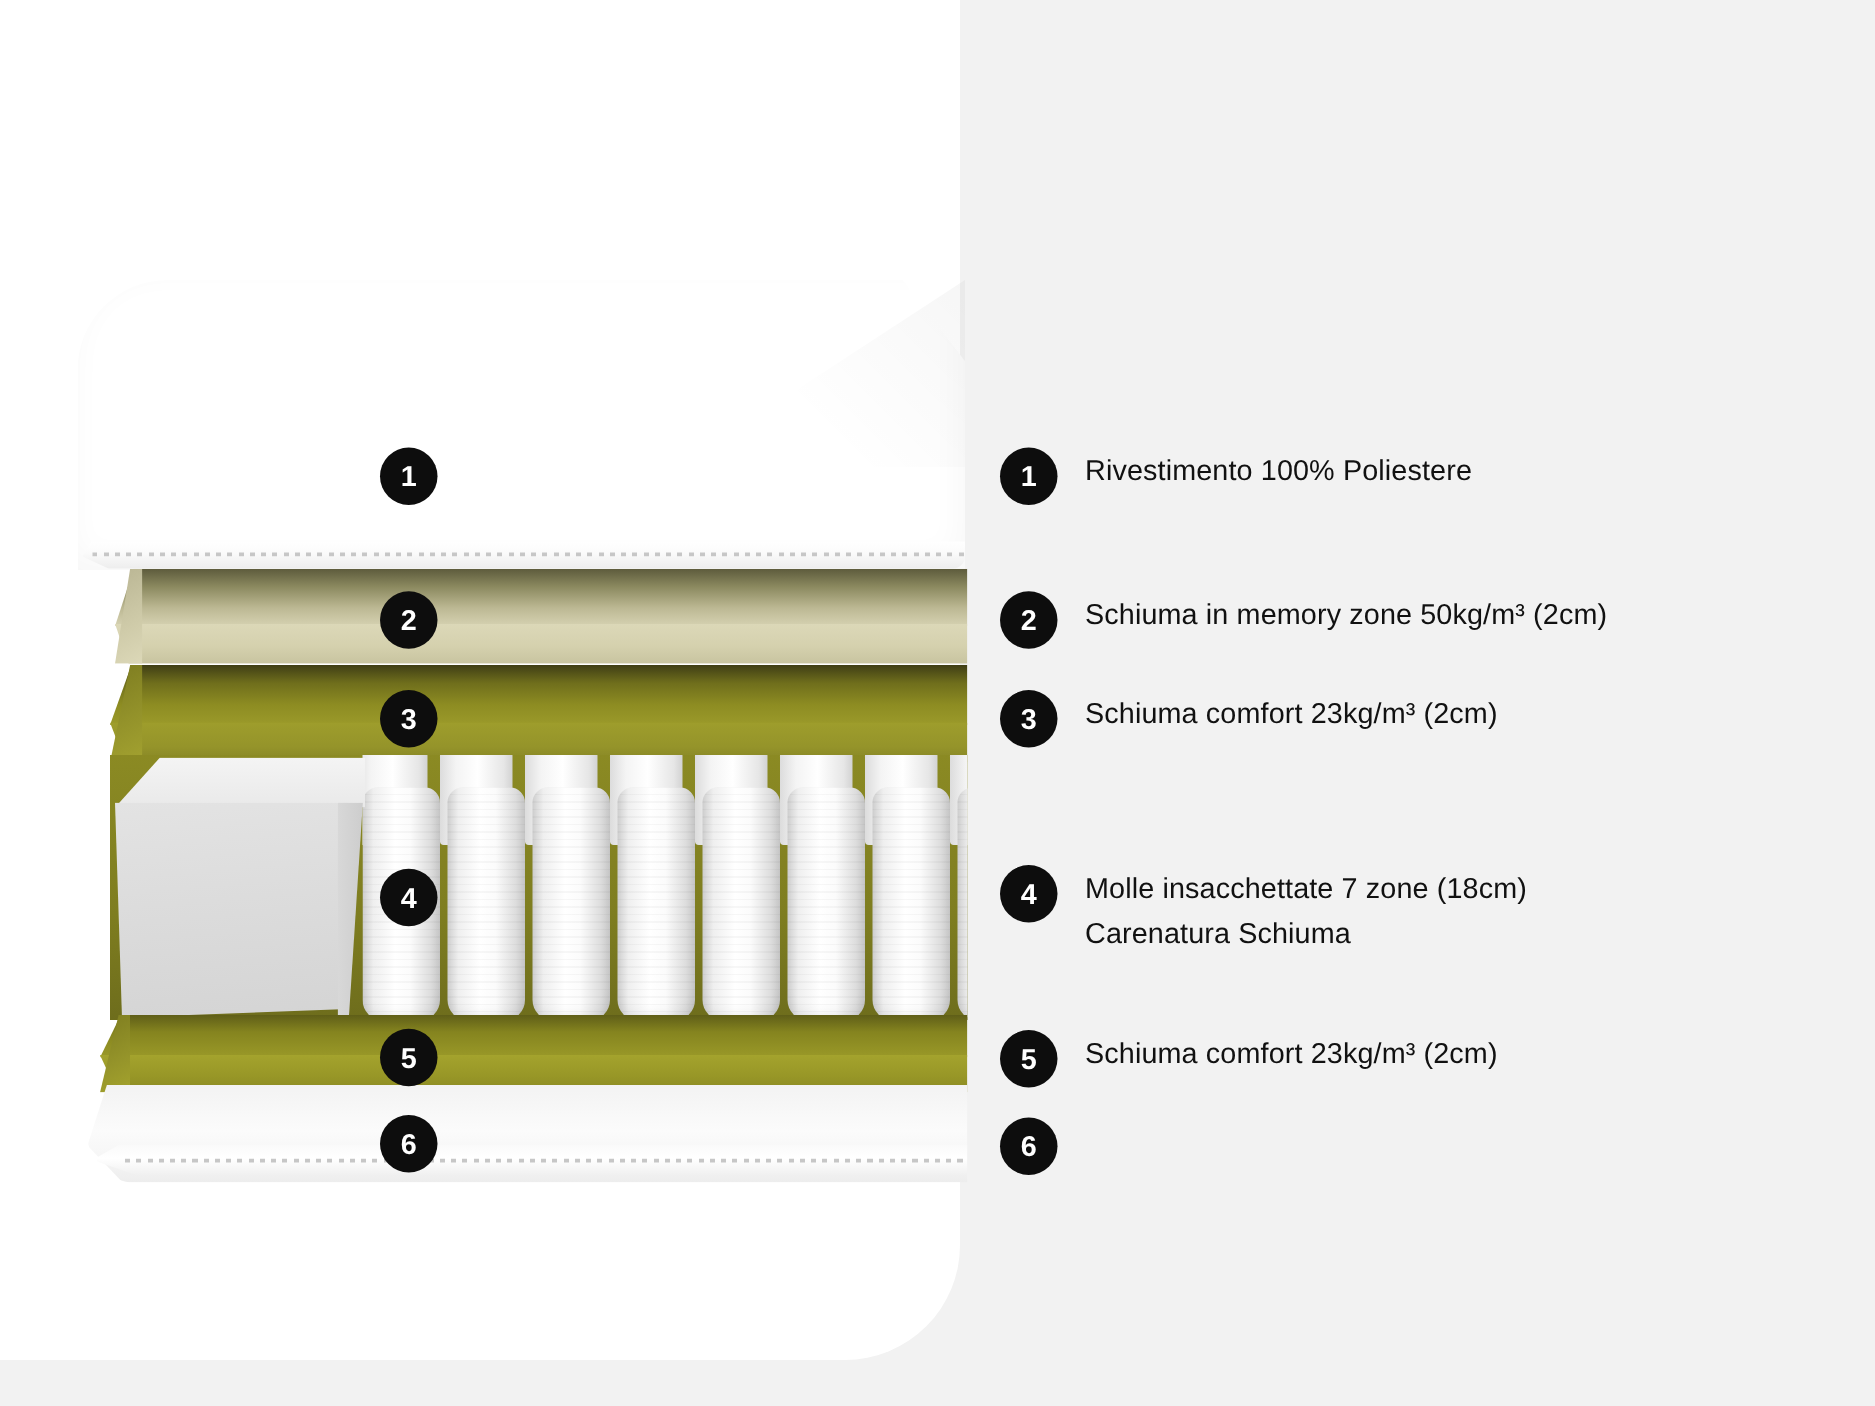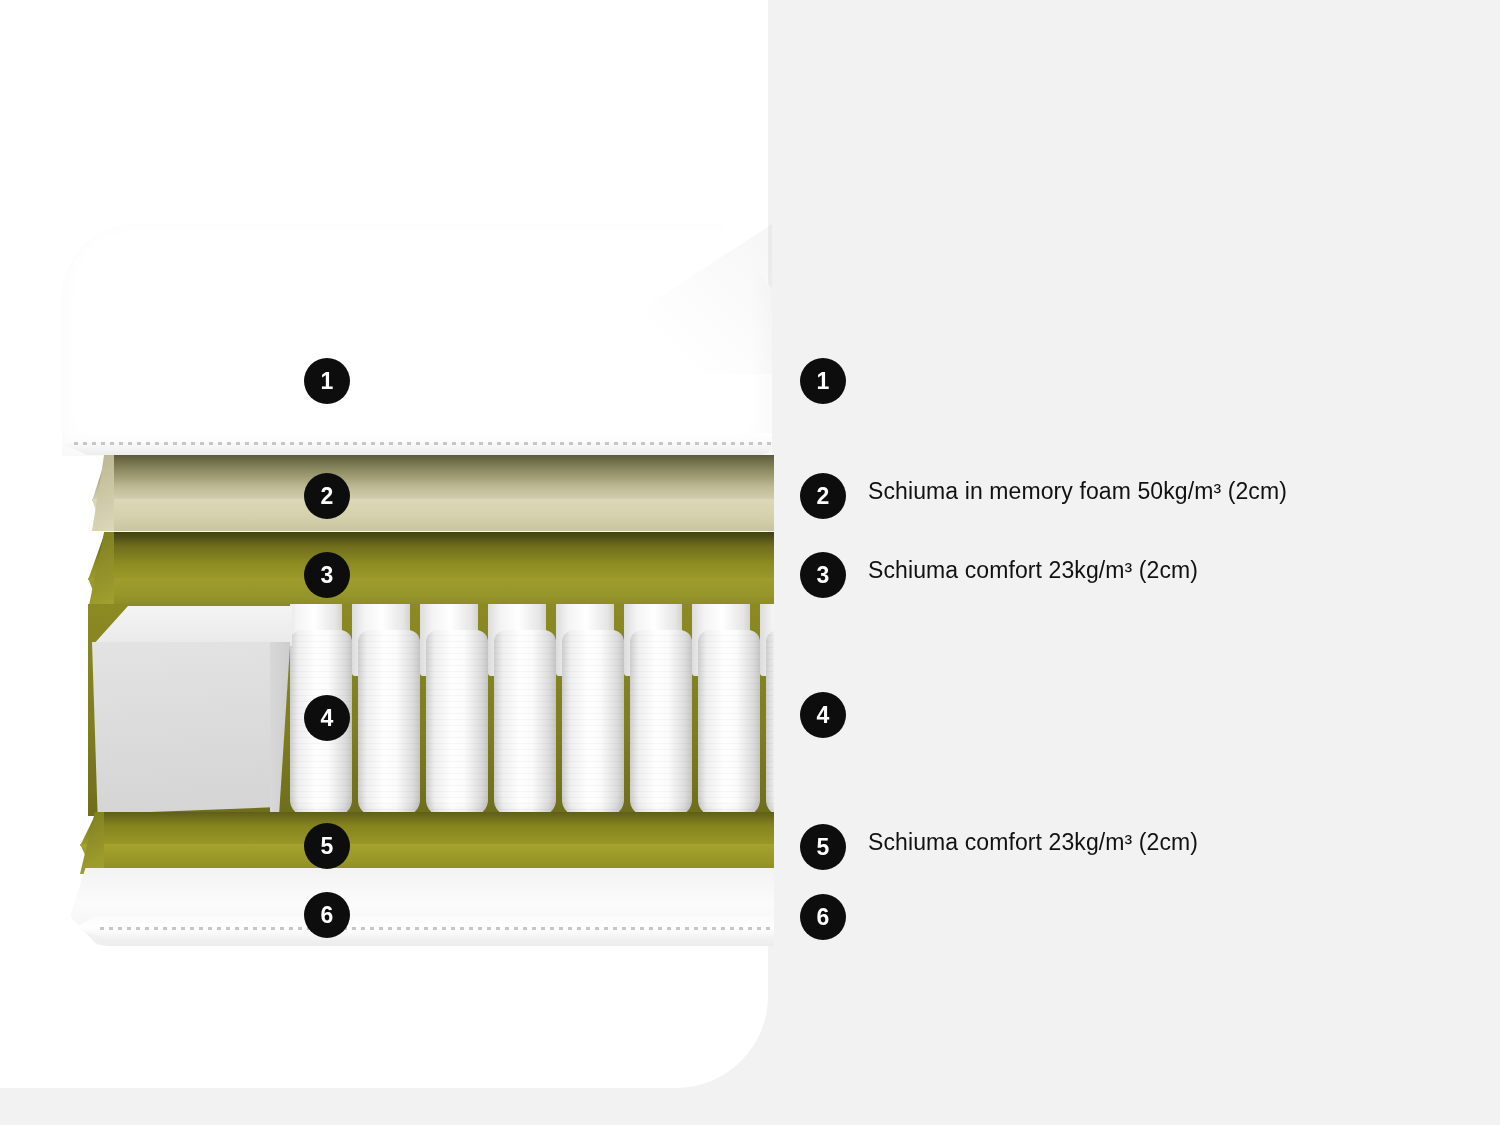--- a/index.html
+++ b/index.html
@@ -415,31 +415,34 @@
         <div class="badge on-image" style="top: 552px;">3</div>
         <div class="badge on-image" style="top: 695px;">4</div>
         <div class="badge on-image" style="top: 823px;">5</div>
         <div class="badge on-image" style="top: 892px;">6</div>
       </div>
   </div>
 
   <div class="legend" id="legend">
       <div class="legend-row" style="top: 358px;">
         <div class="badge">1</div>
+        <div class="legend-text">Rivestimento 100% Poliestere</div>
       </div>
       <div class="legend-row" style="top: 473px;">
         <div class="badge">2</div>
-        <div class="legend-text">Schiuma in memory foam 50kg/m³ (2cm)</div>
+        <div class="legend-text">Schiuma in memory zone 50kg/m³ (2cm)</div>
       </div>
       <div class="legend-row" style="top: 552px;">
         <div class="badge">3</div>
         <div class="legend-text">Schiuma comfort 23kg/m³ (2cm)</div>
       </div>
       <div class="legend-row" style="top: 692px;">
         <div class="badge">4</div>
+        <div class="legend-text">Molle insacchettate 7 zone (18cm)
+Carenatura Schiuma</div>
       </div>
       <div class="legend-row" style="top: 824px;">
         <div class="badge">5</div>
         <div class="legend-text">Schiuma comfort 23kg/m³ (2cm)</div>
       </div>
       <div class="legend-row" style="top: 894px;">
         <div class="badge">6</div>
       </div>
     </div>
 

